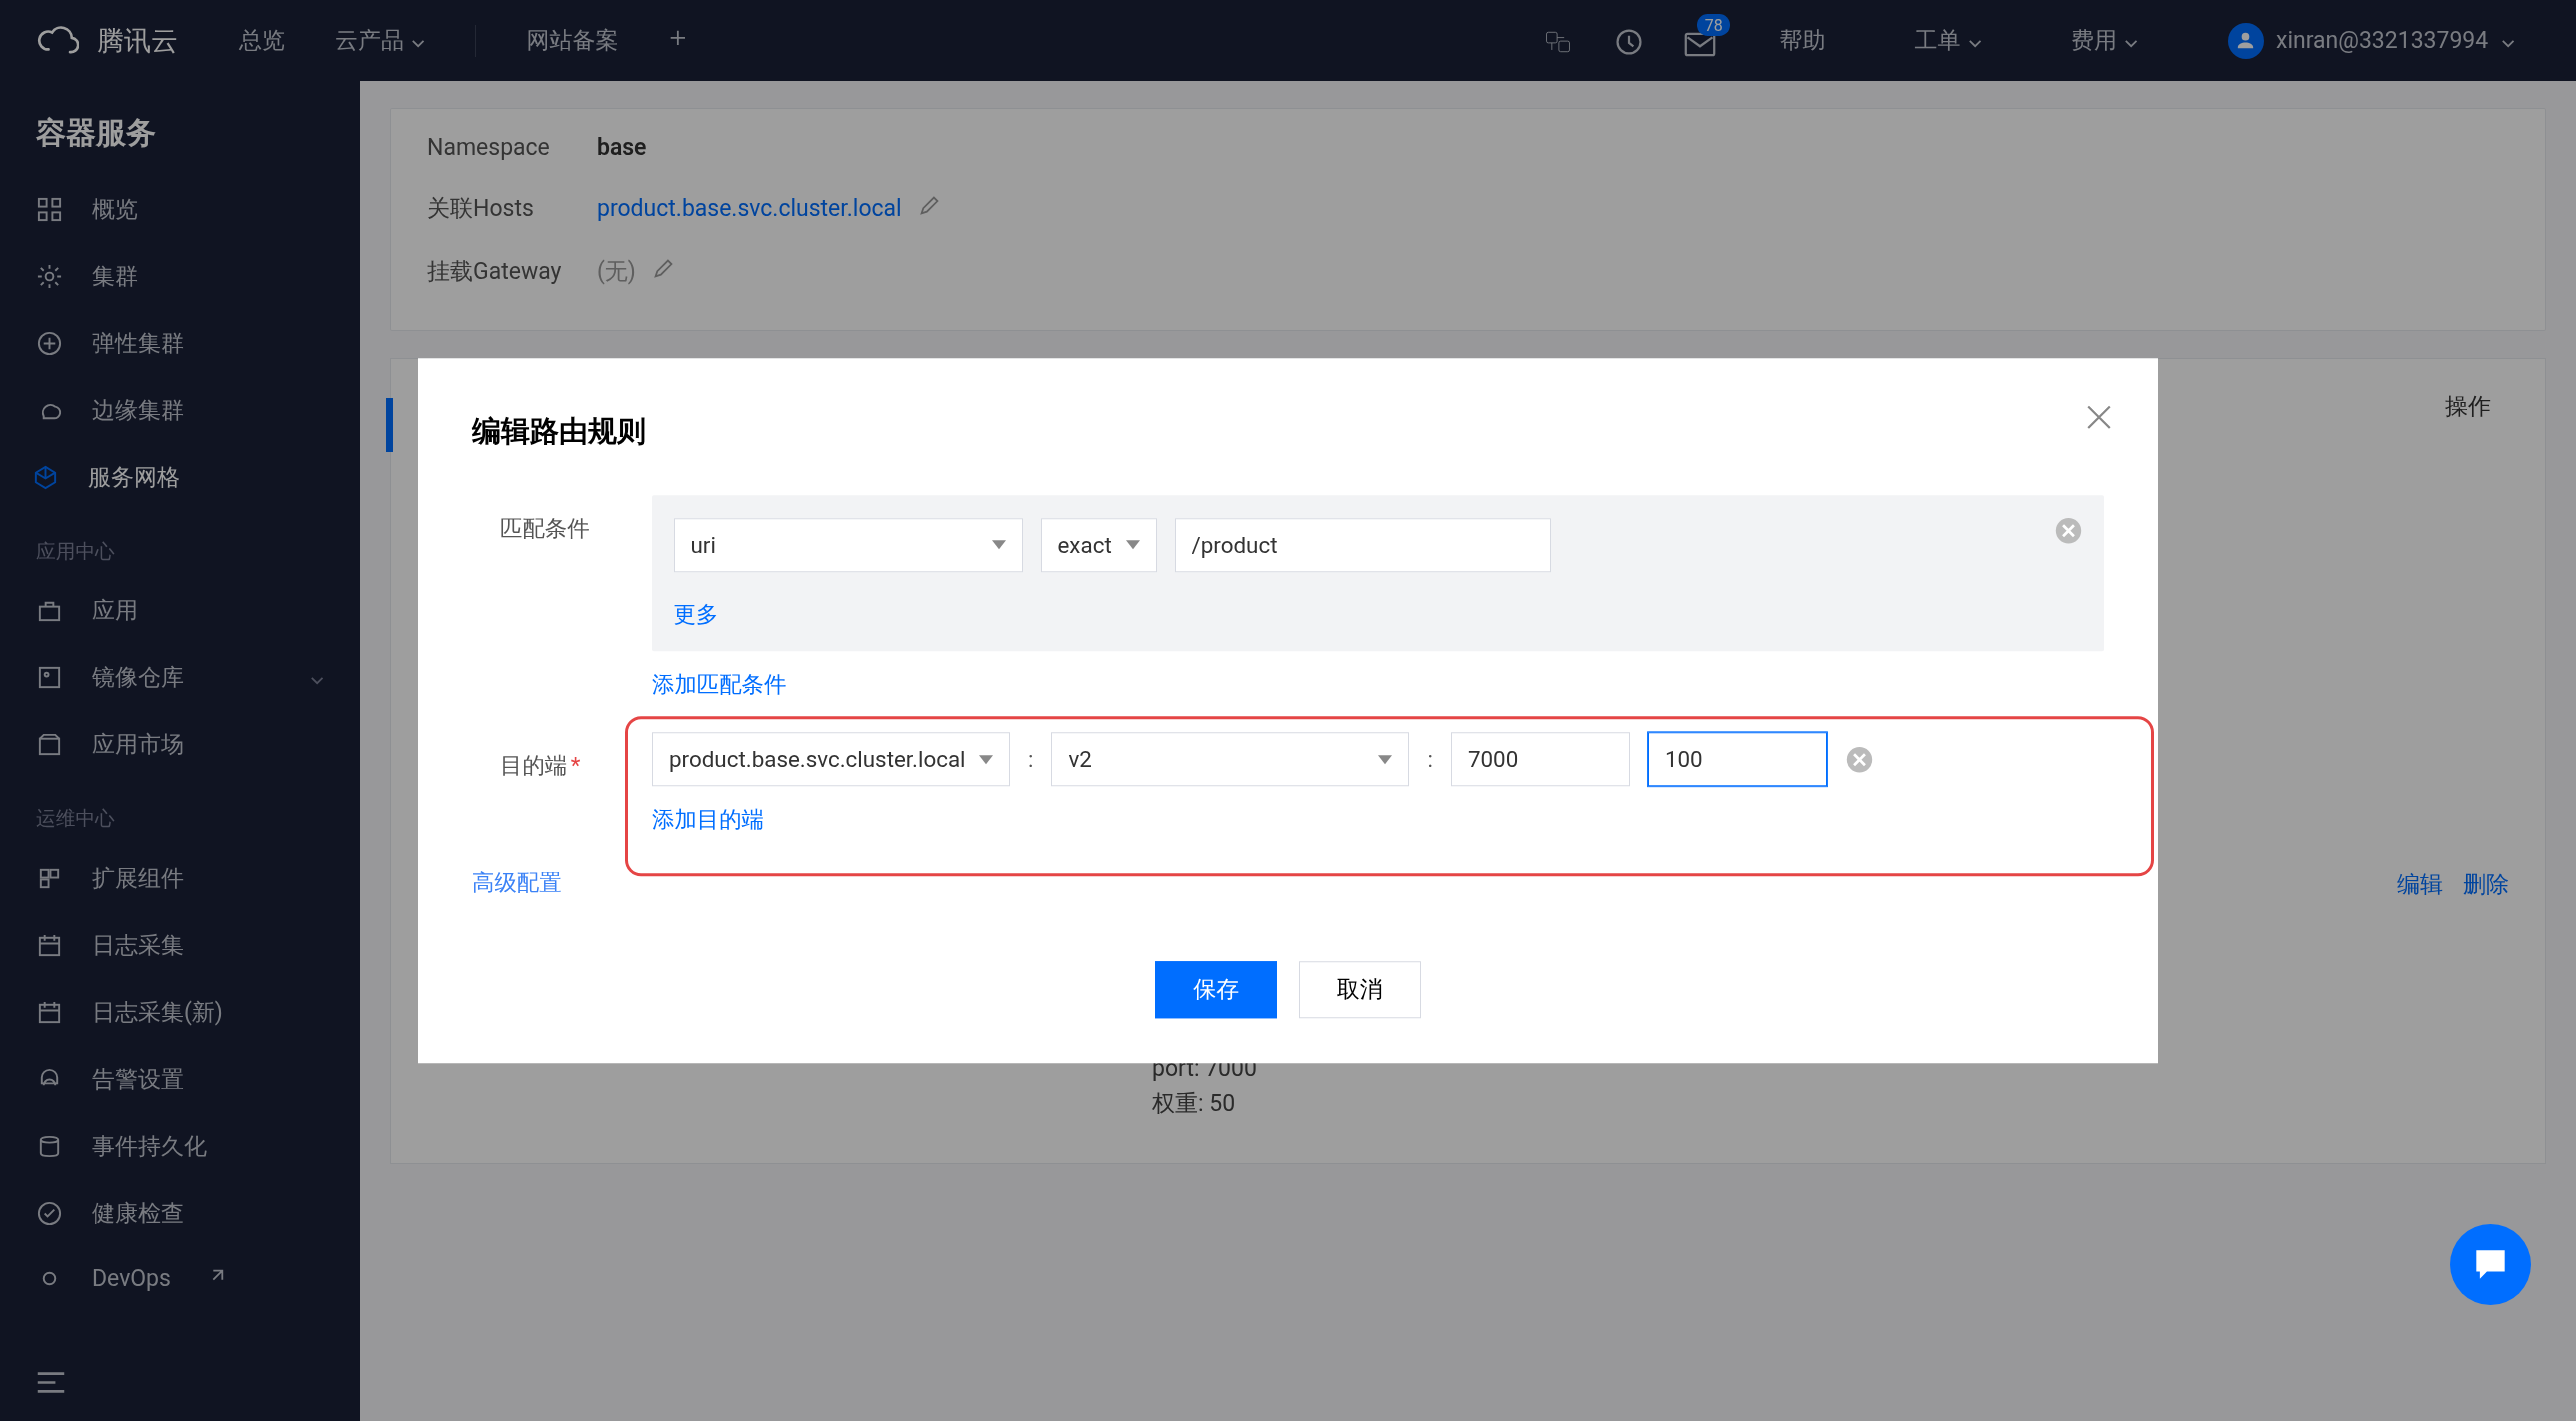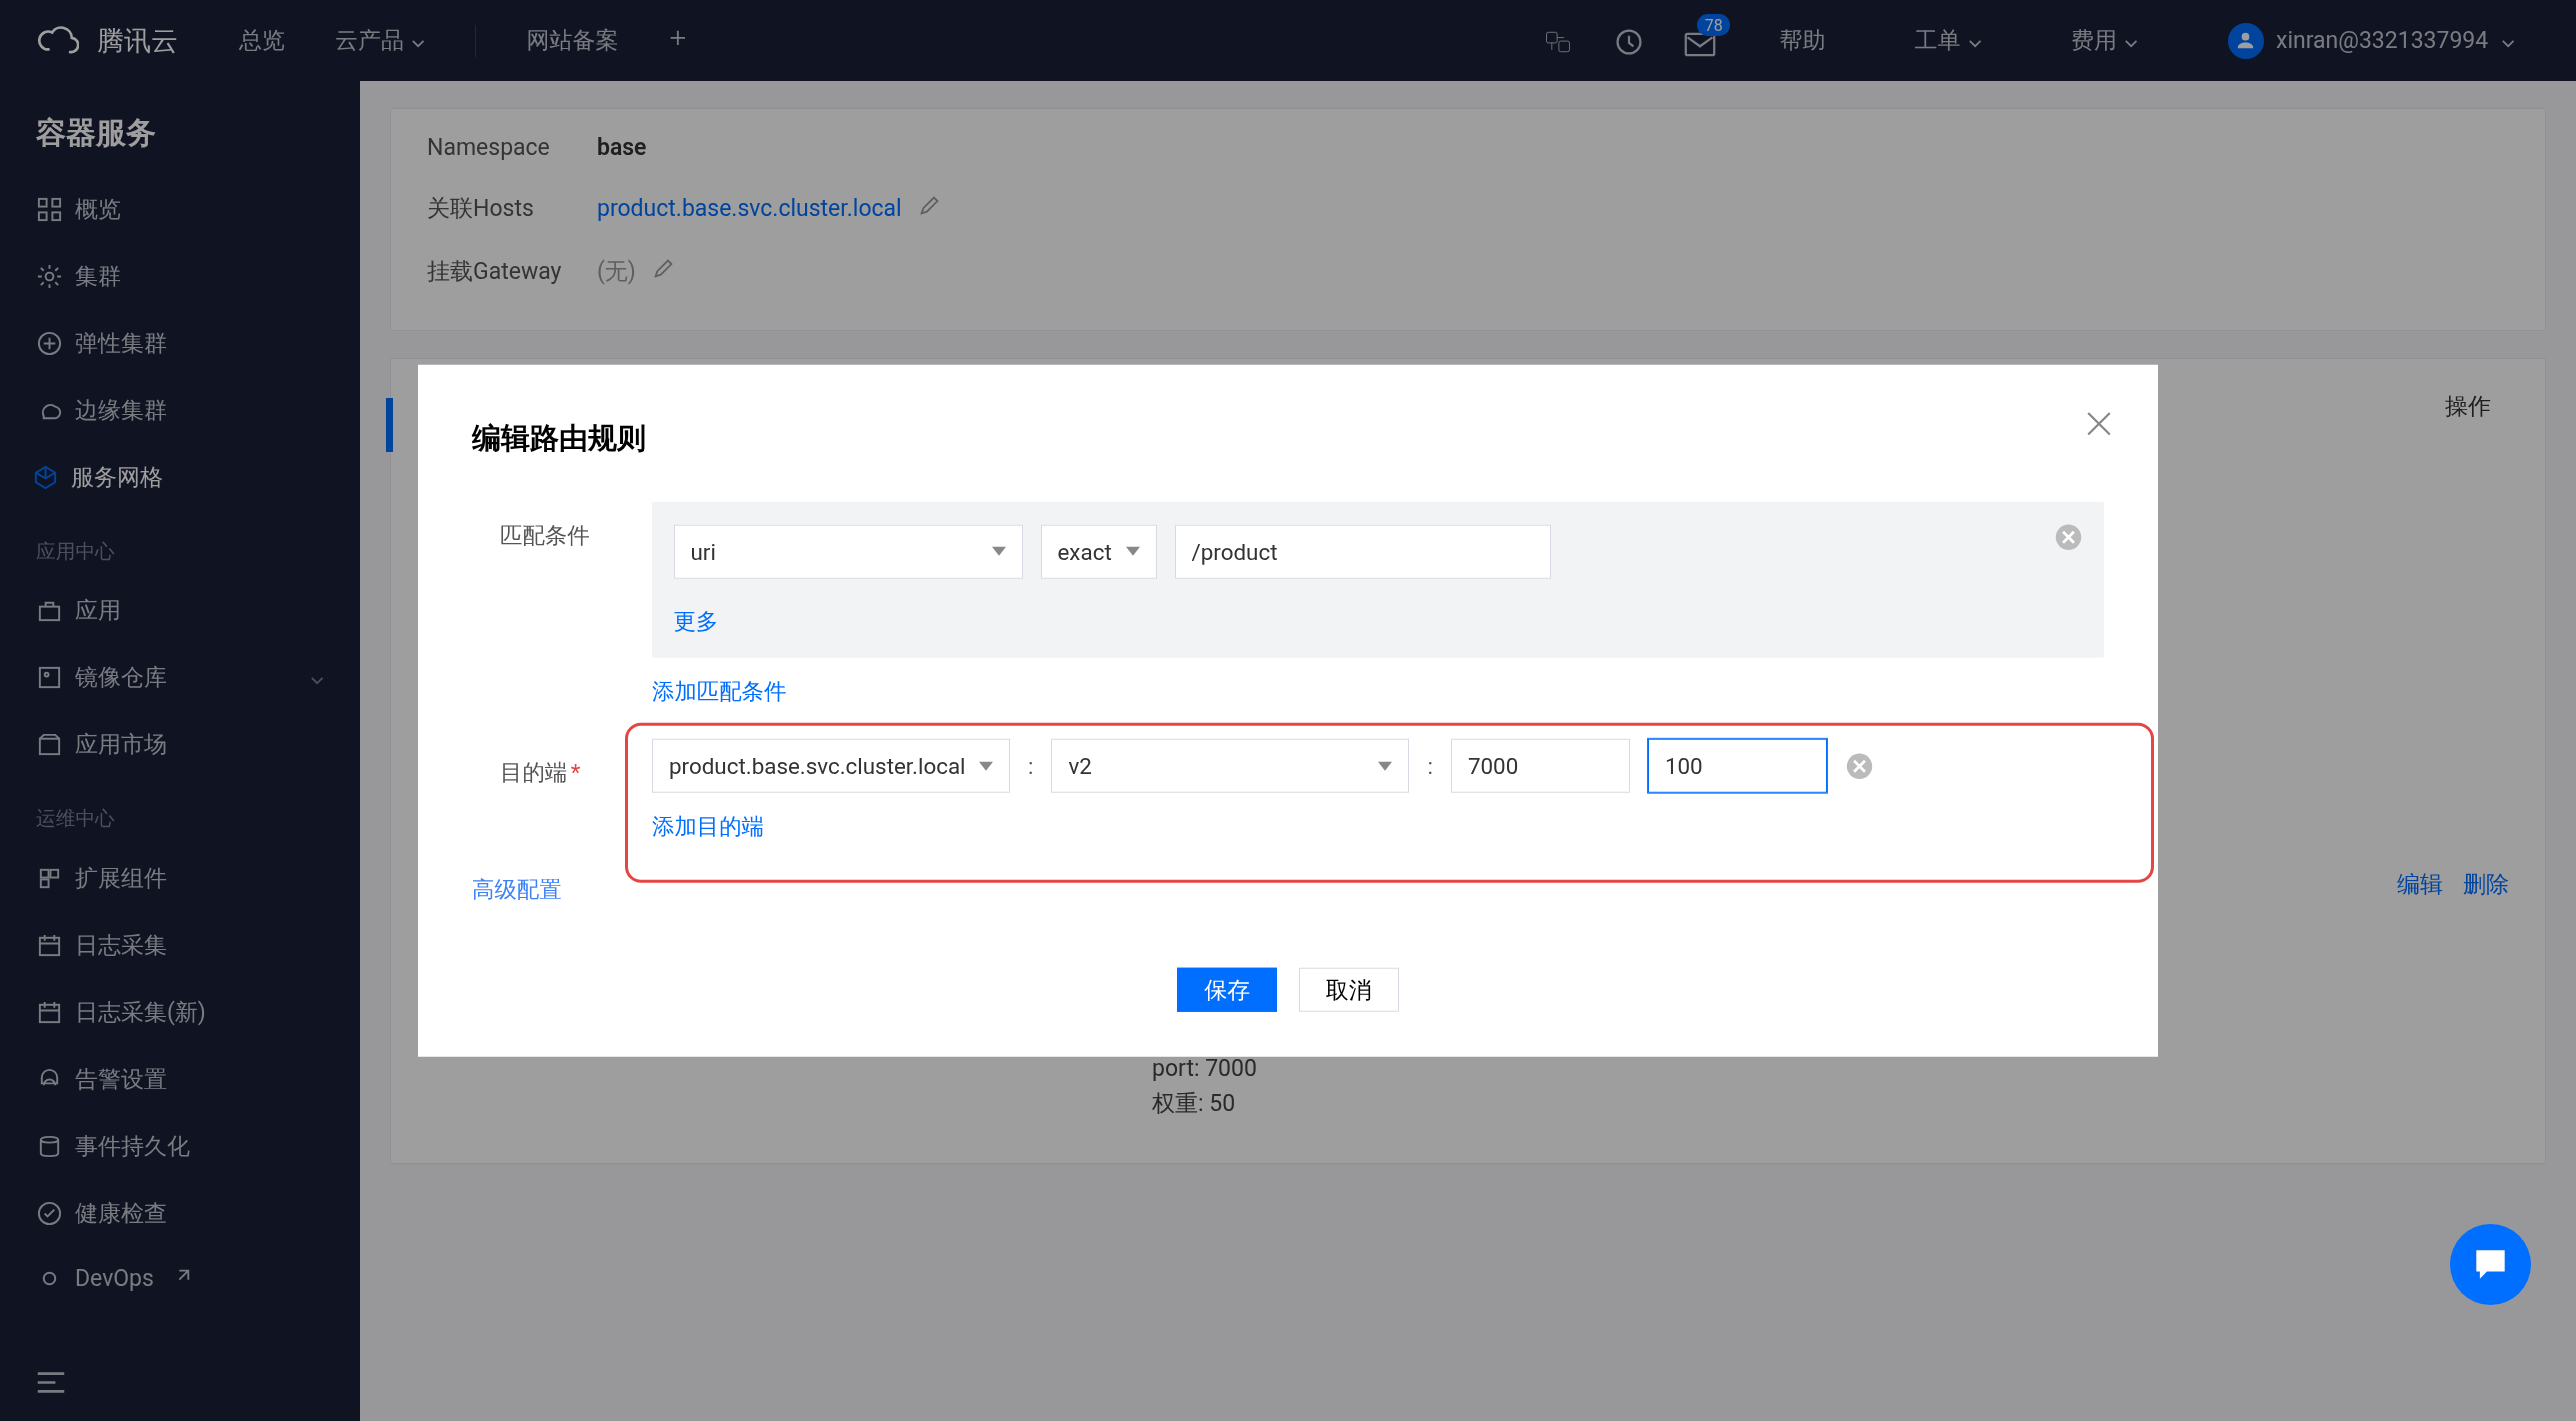--- a/index.html
+++ b/index.html
@@ -16,21 +16,21 @@
 .icon-btn { width: 32px; height: 32px; cursor: pointer; position: relative; display: inline-flex; align-items: flex-end; justify-content: center; color: #c3c7d0; }
 .icon-btn svg { stroke: #c3c7d0; fill: none; }
 .badge { position: absolute; top: -10.7px; right: -14.3px; background: #006eff; color: #fff; font-size: 16px; padding: 1.8px 7.2px; border-radius: 10.7px; }
 .avatar { width: 36px; height: 36px; border-radius: 50%; background: #006eff; display: flex; align-items: center; justify-content: center; }
 .avatar svg { width: 23px; height: 23px; fill: #fff; }
 
 
 .sidebar { position: fixed; left: 0; top: 81px; bottom: 0; width: 360px; background: #1a2138; color: #c3c7d0; overflow-y: auto; }
 .sidebar-title { padding: 32px 36px 21.5px; color: #fff; font-size: 30px; font-weight: 600; }
 .side-group-title { padding: 27px 36px 12.5px; font-size: 19.7px; color: #7c8096; }
-.side-item { display: flex; align-items: center; gap: 12px; padding: 18px 36px; font-size: 23px; cursor: pointer; }
+.side-item { display: flex; align-items: center; gap: 29px; padding: 18px 36px; font-size: 23px; cursor: pointer; }
 .side-item.active { color: #fff; padding-left: 32px; }
 .side-item .si-icon { width: 27px; height: 27px; display: inline-flex; align-items: center; justify-content: center; }
 .side-item .si-icon svg { stroke: currentColor; fill: none; stroke-width: 2; }
 .side-item .chev { margin-left: auto; }
 
 
 .content { margin-left: 360px; padding: 0 30px; }
 .bg-panel { background: #fff; border: 0.9px solid #e5e8ed; border-radius: 1.8px; padding: 27px 36px; margin-bottom: 27px; margin-top: 27px; }
 .kv-row { display: flex; align-items: center; padding: 16px 0; font-size: 23px; color: #333; }
 .kv-row .k { width: 170px; color: #555; }
@@ -70,21 +70,21 @@
 .dest-row-wrap { position: relative; }
 .dest-highlight { position: absolute; left: -27px; top: -16px; right: -50px; bottom: -41px; border: 3.6px solid #e54545; border-radius: 16px; pointer-events: none; }
 .dest-line { display: flex; gap: 18px; align-items: center; }
 .colon { font-size: 22.4px; color: #555; }
 .del-circle { width: 29px; height: 29px; cursor: pointer; }
 .del-circle svg { width: 100%; height: 100%; fill: #bbb; }
 
 .adv-link { color: #3b82f6; font-size: 22.4px; cursor: pointer; }
 
 .modal-actions { display: flex; justify-content: center; gap: 21.5px; margin-top: 63px; }
-.btn { height: 44px; padding: 0 26px; font-size: 23px; border: 0.9px solid #d7dae2; background: #fff; cursor: pointer; display: flex; align-items: center; }
+.btn { height: 57px; padding: 0 37px; font-size: 23px; border: 0.9px solid #d7dae2; background: #fff; cursor: pointer; display: flex; align-items: center; }
 .btn.primary { background: #006eff; color: #fff; border-color: #006eff; }
 
 
 .fab { position: fixed; right: 45px; bottom: 116px; width: 81px; height: 81px; border-radius: 50%; background: #006eff; display: flex; align-items: center; justify-content: center; cursor: pointer; }
 .fab svg { width: 39px; height: 39px; fill: #fff; }
 
 
 .bottom-ham { position: fixed; left: 36px; bottom: 21.5px; cursor: pointer; }
 .bottom-ham svg { width: 30px; height: 25px; stroke: #c3c7d0; }
 </style>

